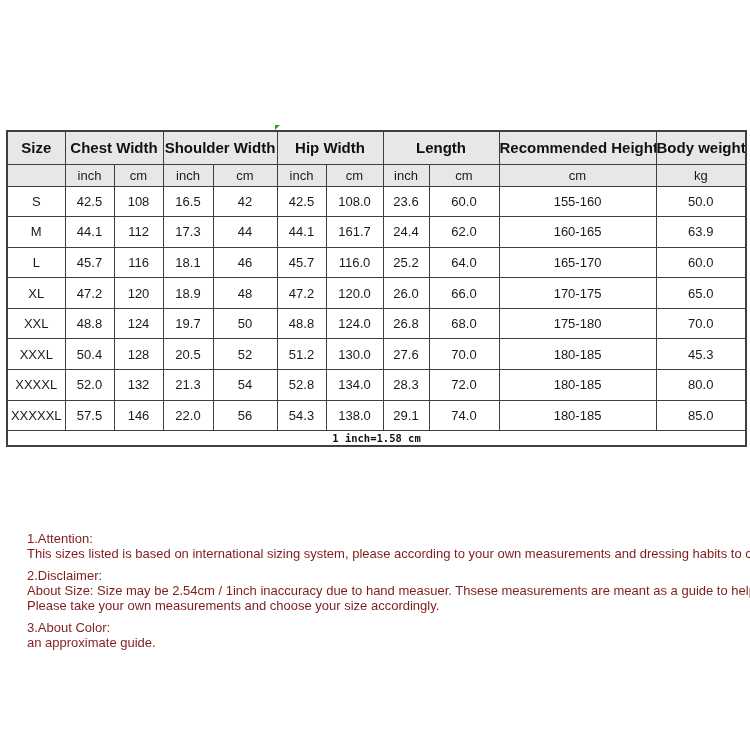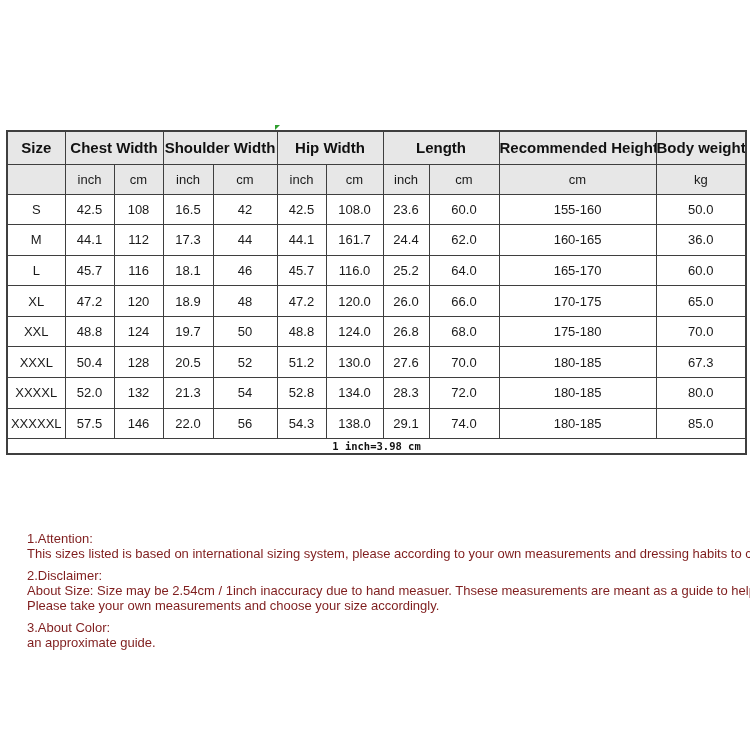--- a/index.html
+++ b/index.html
@@ -35,21 +35,21 @@
     overflow: hidden;
     white-space: nowrap;
   }
   tr.group-row { height: 33px; }
   tr.group-row th {
     background: #e7e7e7;
     font-size: 15px;
     font-weight: bold;
     color: #111111;
   }
-  tr.units-row { height: 30px; }
+  tr.units-row { height: 22px; }
   tr.units-row td {
     background: #e7e7e7;
     font-size: 13px;
     color: #1a1a1a;
   }
   tr.data-row { height: 30.6px; }
   tr.data-row td {
     background: #ffffff;
     font-size: 13px;
     color: #1a1a1a;
@@ -152,21 +152,21 @@
           <td>M</td>
           <td>44.1</td>
           <td>112</td>
           <td>17.3</td>
           <td>44</td>
           <td>44.1</td>
           <td>161.7</td>
           <td>24.4</td>
           <td>62.0</td>
           <td>160-165</td>
-          <td>36.0</td>
+          <td>63.9</td>
         </tr>
         <tr class="data-row">
           <td>L</td>
           <td>45.7</td>
           <td>116</td>
           <td>18.1</td>
           <td>46</td>
           <td>45.7</td>
           <td>116.0</td>
           <td>25.2</td>
@@ -204,21 +204,21 @@
           <td>XXXL</td>
           <td>50.4</td>
           <td>128</td>
           <td>20.5</td>
           <td>52</td>
           <td>51.2</td>
           <td>130.0</td>
           <td>27.6</td>
           <td>70.0</td>
           <td>180-185</td>
-          <td>67.3</td>
+          <td>45.3</td>
         </tr>
         <tr class="data-row">
           <td>XXXXL</td>
           <td>52.0</td>
           <td>132</td>
           <td>21.3</td>
           <td>54</td>
           <td>52.8</td>
           <td>134.0</td>
           <td>28.3</td>
@@ -235,21 +235,21 @@
           <td>54.3</td>
           <td>138.0</td>
           <td>29.1</td>
           <td>74.0</td>
           <td>180-185</td>
           <td>85.0</td>
         </tr>
       </tbody>
     <tfoot id="t-foot">
         <tr class="note-row">
-          <td colspan="11">1 inch=3.98 cm</td>
+          <td colspan="11">1 inch=1.58 cm</td>
         </tr>
       </tfoot>
   </table>
 
   <div class="sections" id="sections">
       <div class="section">
         <div class="heading">1.Attention:</div>
         <div class="line">This sizes listed is based on international sizing system, please according to your own measurements and dressing habits to choose your suitable size.</div>
       </div>
       <div class="section">

